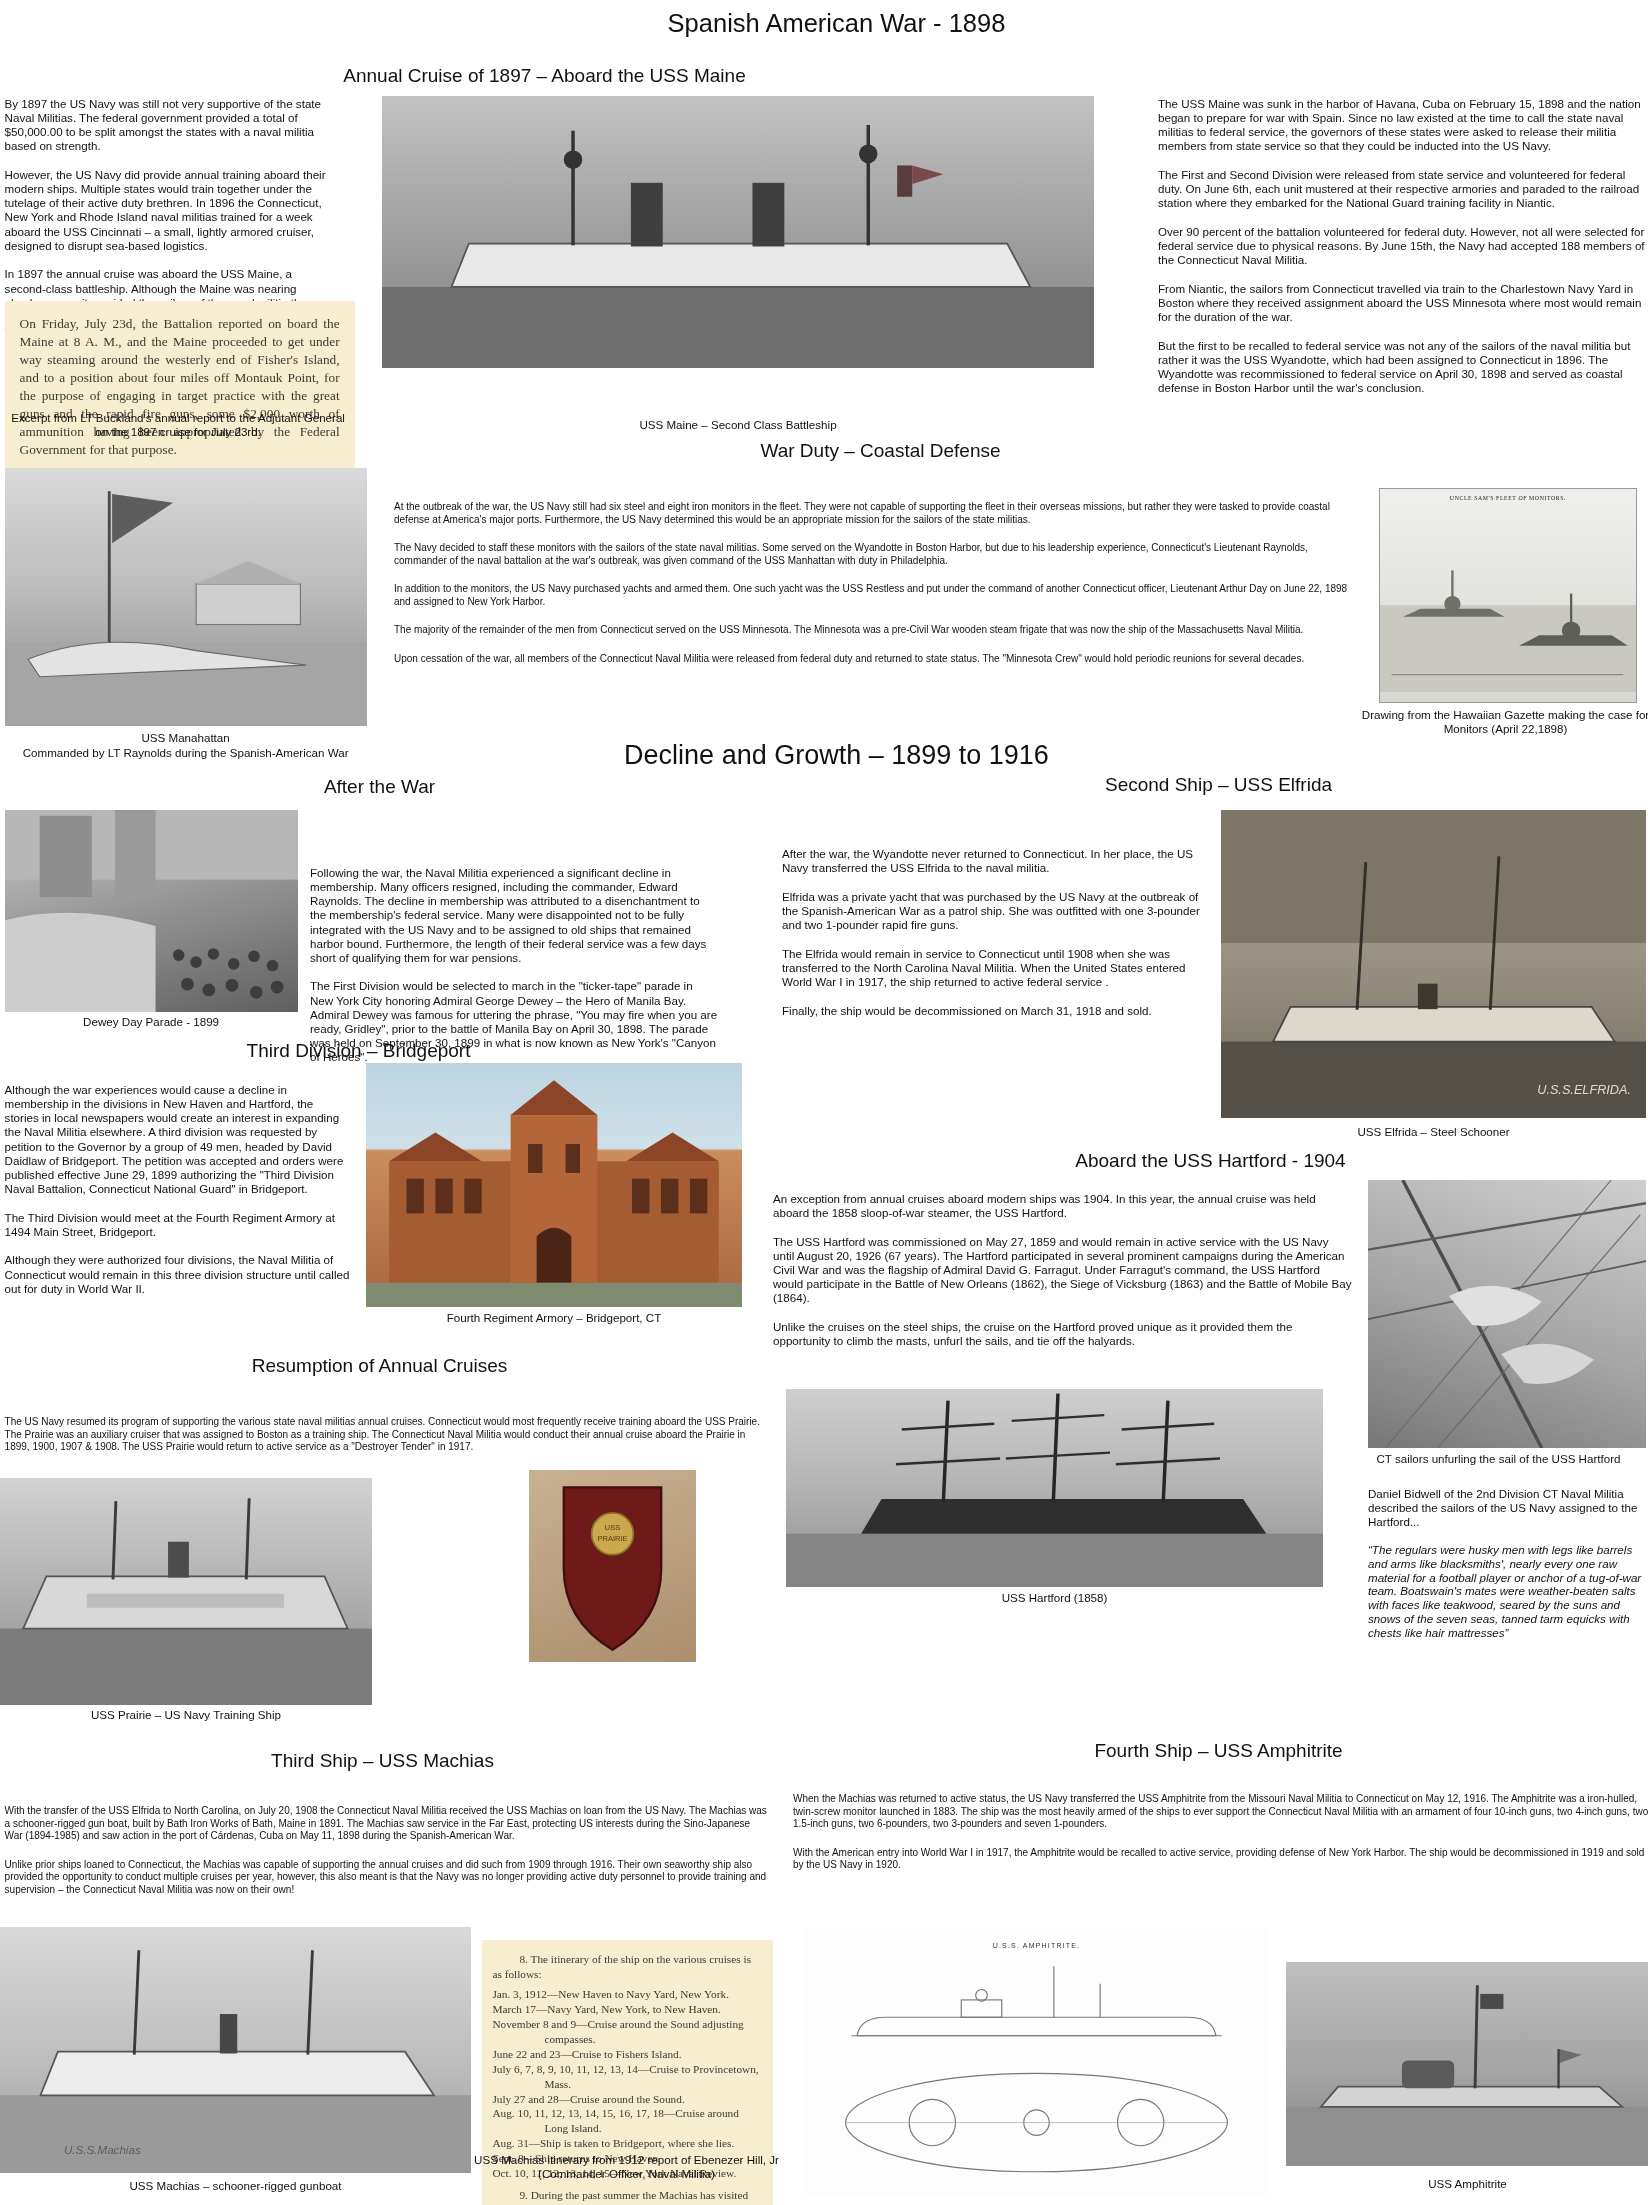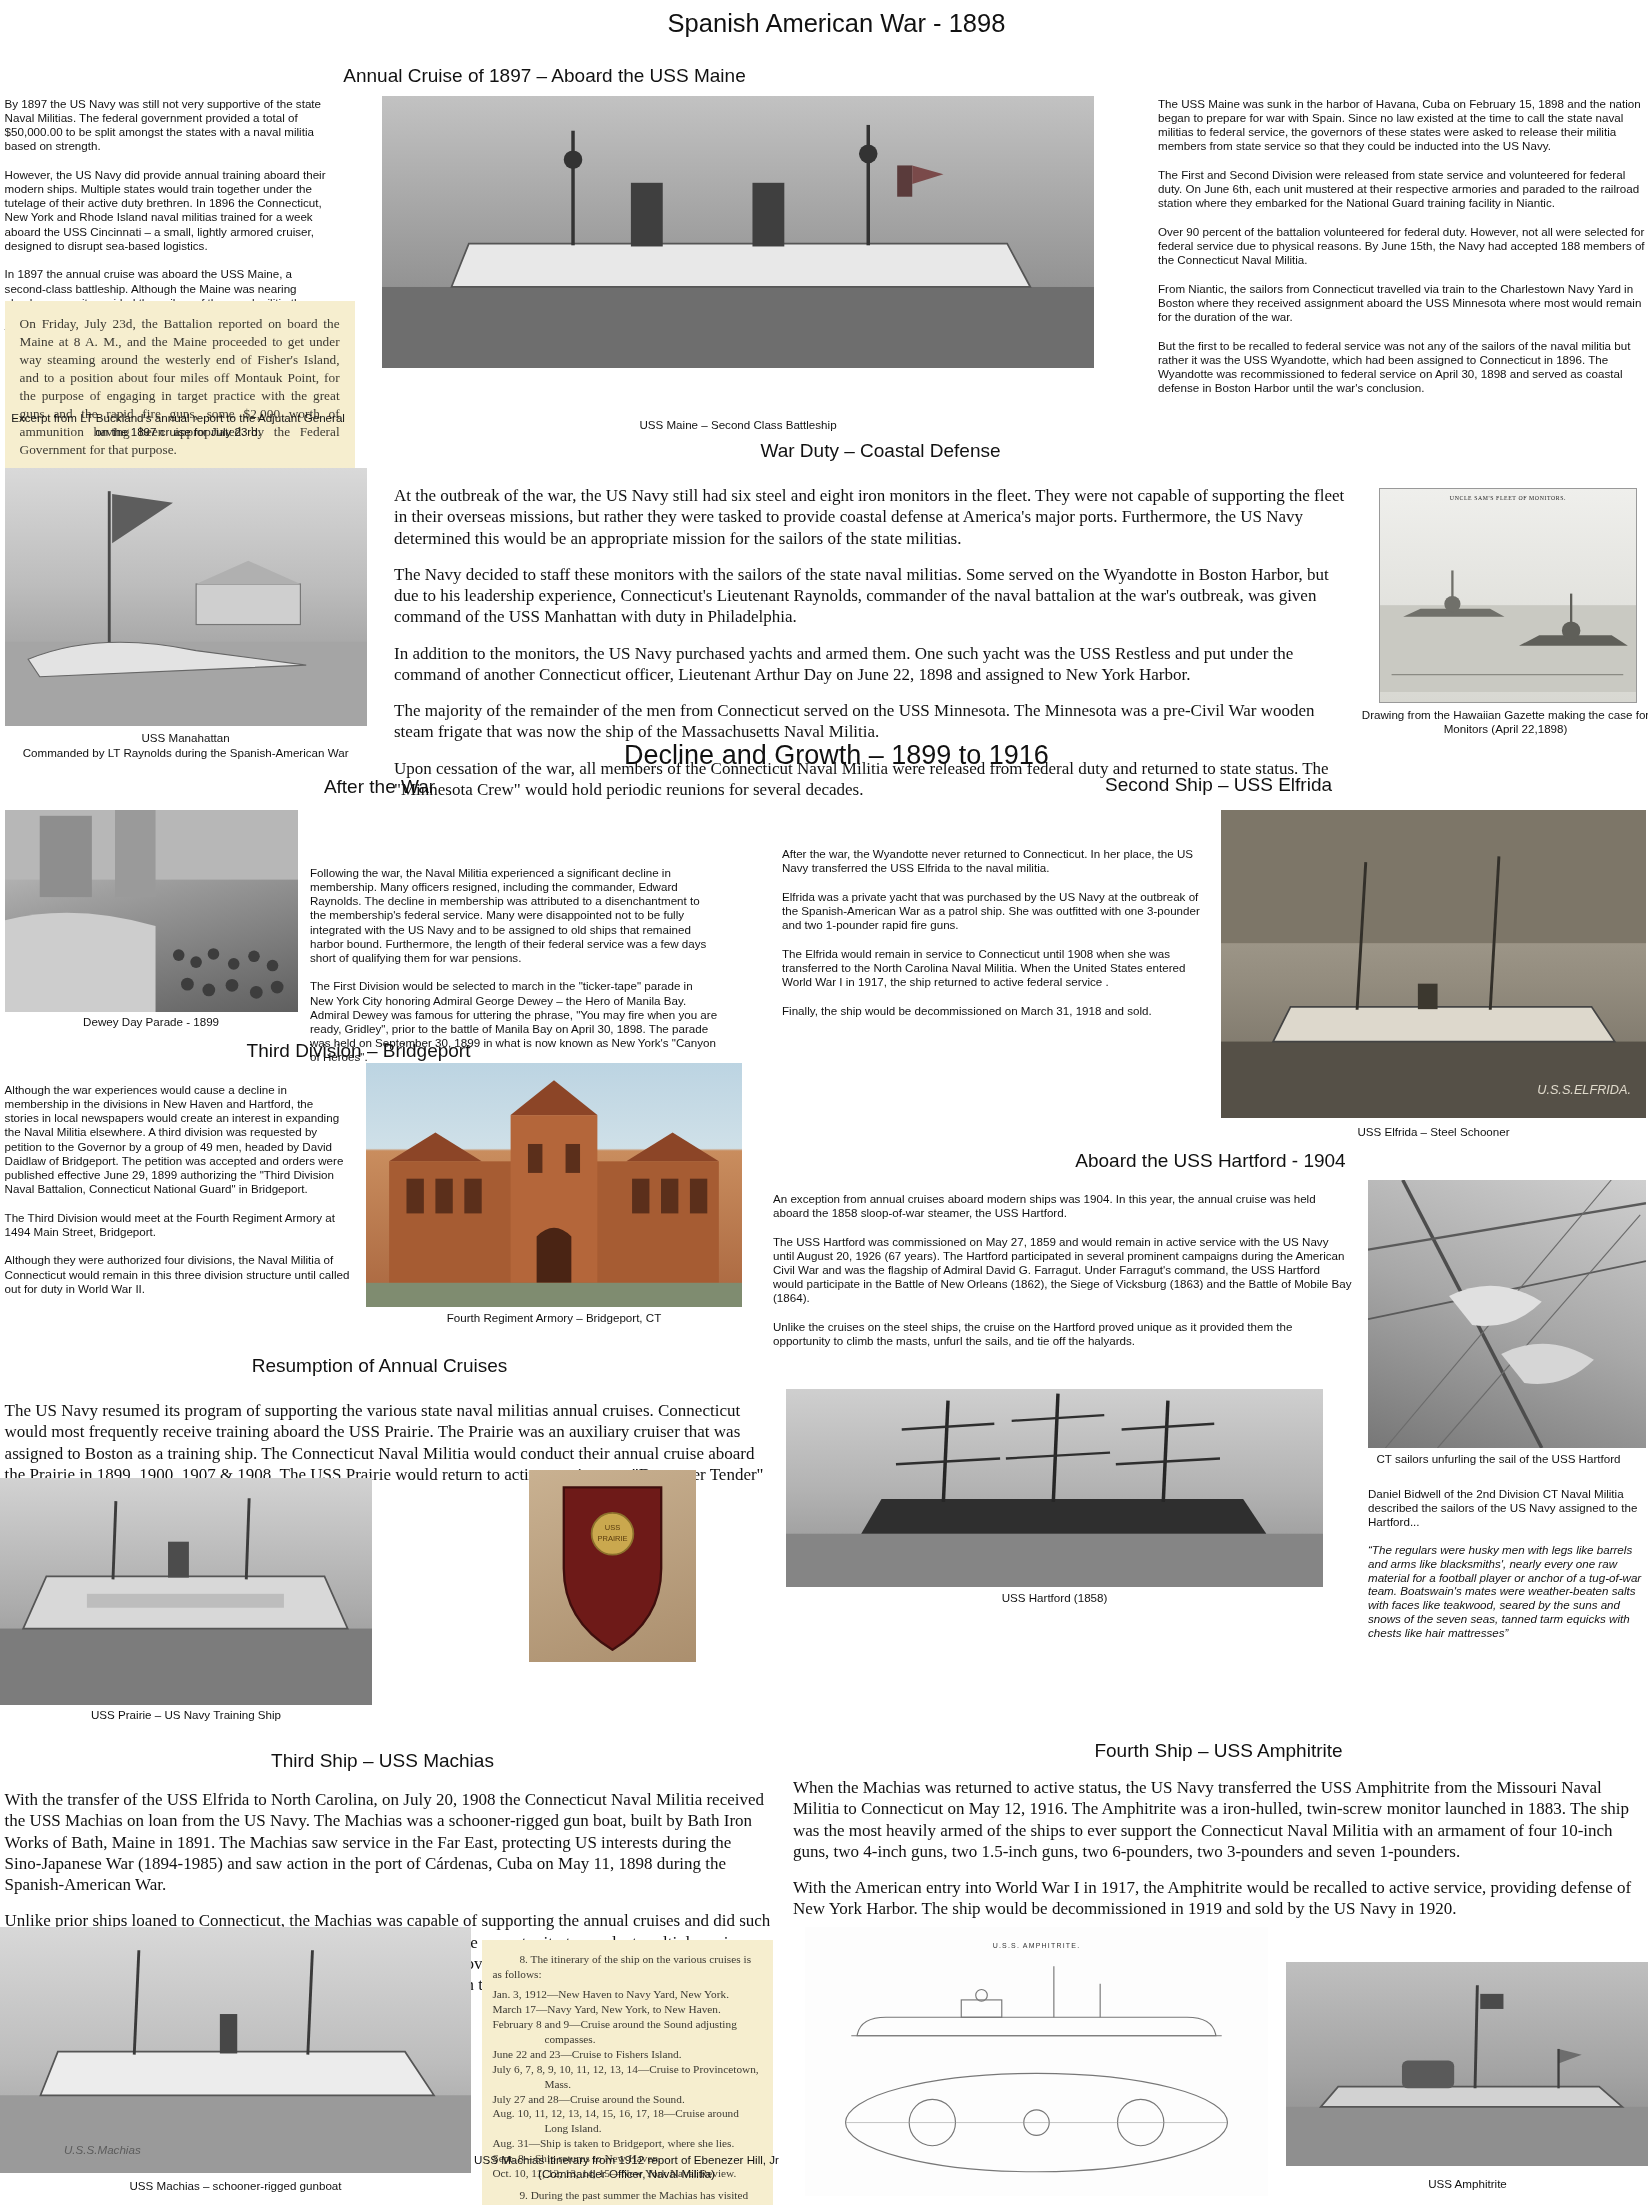--- a/index.html
+++ b/index.html
@@ -4,21 +4,21 @@
 <style>
   html,body{margin:0;padding:0;background:#fff;}
   #poster{position:relative;width:1649px;height:2205px;background:#ffffff;
           font-family:"Liberation Sans",sans-serif;color:#111;overflow:hidden;}
   .abs{position:absolute;}
   .ctr{text-align:center;}
   .title{font-size:25.5px;}
   .h1{font-size:27px;}
   .h2{font-size:19px;}
   .body20 p{font-size:11.6px;line-height:1.22;margin:0 0 14.5px 0;}
-  .body19 p{font-size:17px;line-height:1.25;margin:0 0 15px 0;font-family:Liberation Serif, serif;}
+  .body19 p{font-size:10px;line-height:1.25;margin:16px 0 15px 0;}
   .cap{font-size:11.6px;line-height:1.2;}
   .photo{background:linear-gradient(180deg,#c2c2c2 0%,#9d9d9d 55%,#7f7f7f 100%);}
   .photo svg{display:block;width:100%;height:100%;}
   .clip{background:#f6eecf;font-family:"Liberation Serif",serif;color:#3c3a33;}
   .excerpt{font-size:13.3px;line-height:1.35;text-align:justify;padding:14px 15px;}
   .itin{font-size:11.3px;line-height:1.32;padding:11.6px 10.4px 9.3px 10.4px;}
   .itin-line{padding-left:52px;text-indent:-52px;margin:0;}
   .indent{ text-indent:27px;margin:0 0 5.8px 0;}
   .quote{font-style:italic;}
   .hull-label{position:absolute;font-style:italic;color:#efe9da;opacity:.9;}
@@ -271,21 +271,21 @@
       <rect x="380" y="150" width="30" height="68" fill="#474747"></rect>
     </svg>
     <div class="hull-label" style="left:64px;bottom:17.4px;font-size:11.6px;color:#555;">U.S.S.Machias</div>
   </div>
   <div class="abs ctr cap" style="left:0;top:2179px;width:471px;">USS Machias – schooner-rigged gunboat</div>
 
   <div class="abs clip itin" style="left:482px;top:1940px;width:270px;">
     <p class="indent">8.   The itinerary of the ship on the various cruises is as follows:</p>
     <p class="itin-line">Jan. 3, 1912—New Haven to Navy Yard, New York.</p>
     <p class="itin-line">March 17—Navy Yard, New York, to New Haven.</p>
-    <p class="itin-line">February 8 and 9—Cruise around the Sound adjusting compasses.</p>
+    <p class="itin-line">November 8 and 9—Cruise around the Sound adjusting compasses.</p>
     <p class="itin-line">June 22 and 23—Cruise to Fishers Island.</p>
     <p class="itin-line">July 6, 7, 8, 9, 10, 11, 12, 13, 14—Cruise to Provincetown, Mass.</p>
     <p class="itin-line">July 27 and 28—Cruise around the Sound.</p>
     <p class="itin-line">Aug. 10, 11, 12, 13, 14, 15, 16, 17, 18—Cruise around Long Island.</p>
     <p class="itin-line">Aug. 31—Ship is taken to Bridgeport, where she lies.</p>
     <p class="itin-line">Sept. 8—Ship returns to New Haven.</p>
     <p class="itin-line">Oct. 10, 11, 12, 13, 14, 15—New York Naval Review.</p>
     <p class="indent" style="margin-top:7px;">9.   During the past summer the Machias has visited the following ports:  New London, Fishers Island, Provincetown, Mass., Greenport, Newport, Port Jefferson, Hempstead, Coney Island and New York.</p>
   </div>
   <div class="abs ctr cap" style="left:468px;top:2153px;width:317px;">USS Machias itinerary from 1912 report of Ebenezer Hill, Jr (Commander Officer, Naval Militia)</div>

